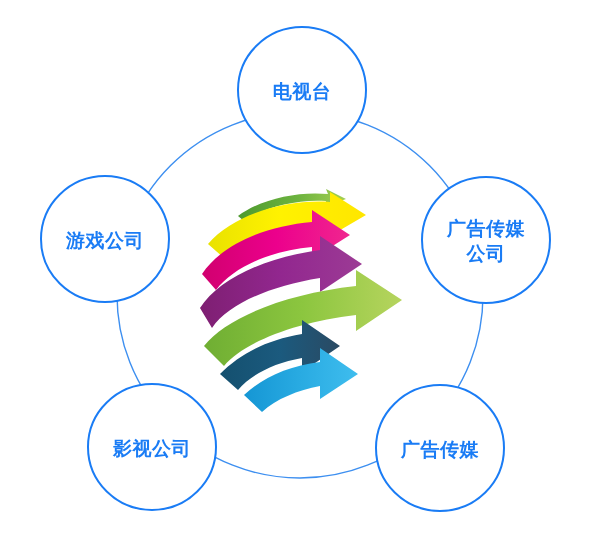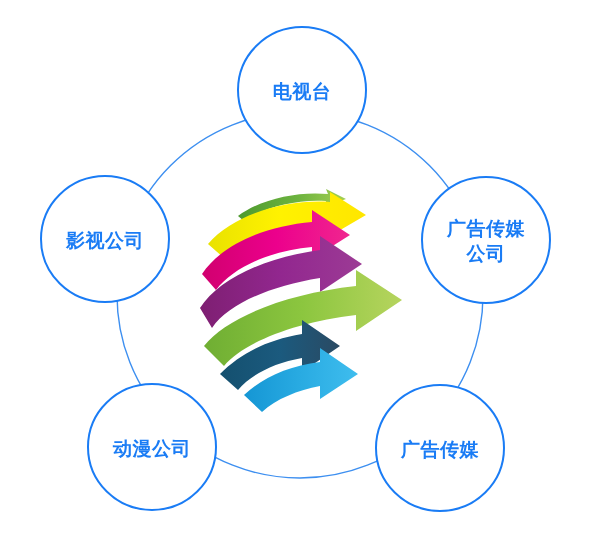--- a/index.html
+++ b/index.html
@@ -125,17 +125,17 @@
     </g>
   </svg>
 
   <div class="node-label" style="left: 302px; top: 91px; color: rgb(26, 124, 245);">电视台</div>
 
   <div class="node-label" style="left: 486px; top: 241px; color: rgb(26, 124, 245);">广告传媒
 公司</div>
 
   <div class="node-label" style="left: 440px; top: 449px; color: rgb(26, 124, 245);">广告传媒</div>
 
-  <div class="node-label" style="left: 152px; top: 448px; color: rgb(26, 124, 245);">动漫公司</div>
+  <div class="node-label" style="left: 152px; top: 448px; color: rgb(26, 124, 245);">影视公司</div>
 
-  <div class="node-label" style="left: 105px; top: 240px; color: rgb(26, 124, 245);">影视公司</div>
+  <div class="node-label" style="left: 105px; top: 240px; color: rgb(26, 124, 245);">游戏公司</div>
 
 </div>
 
 </body></html>

